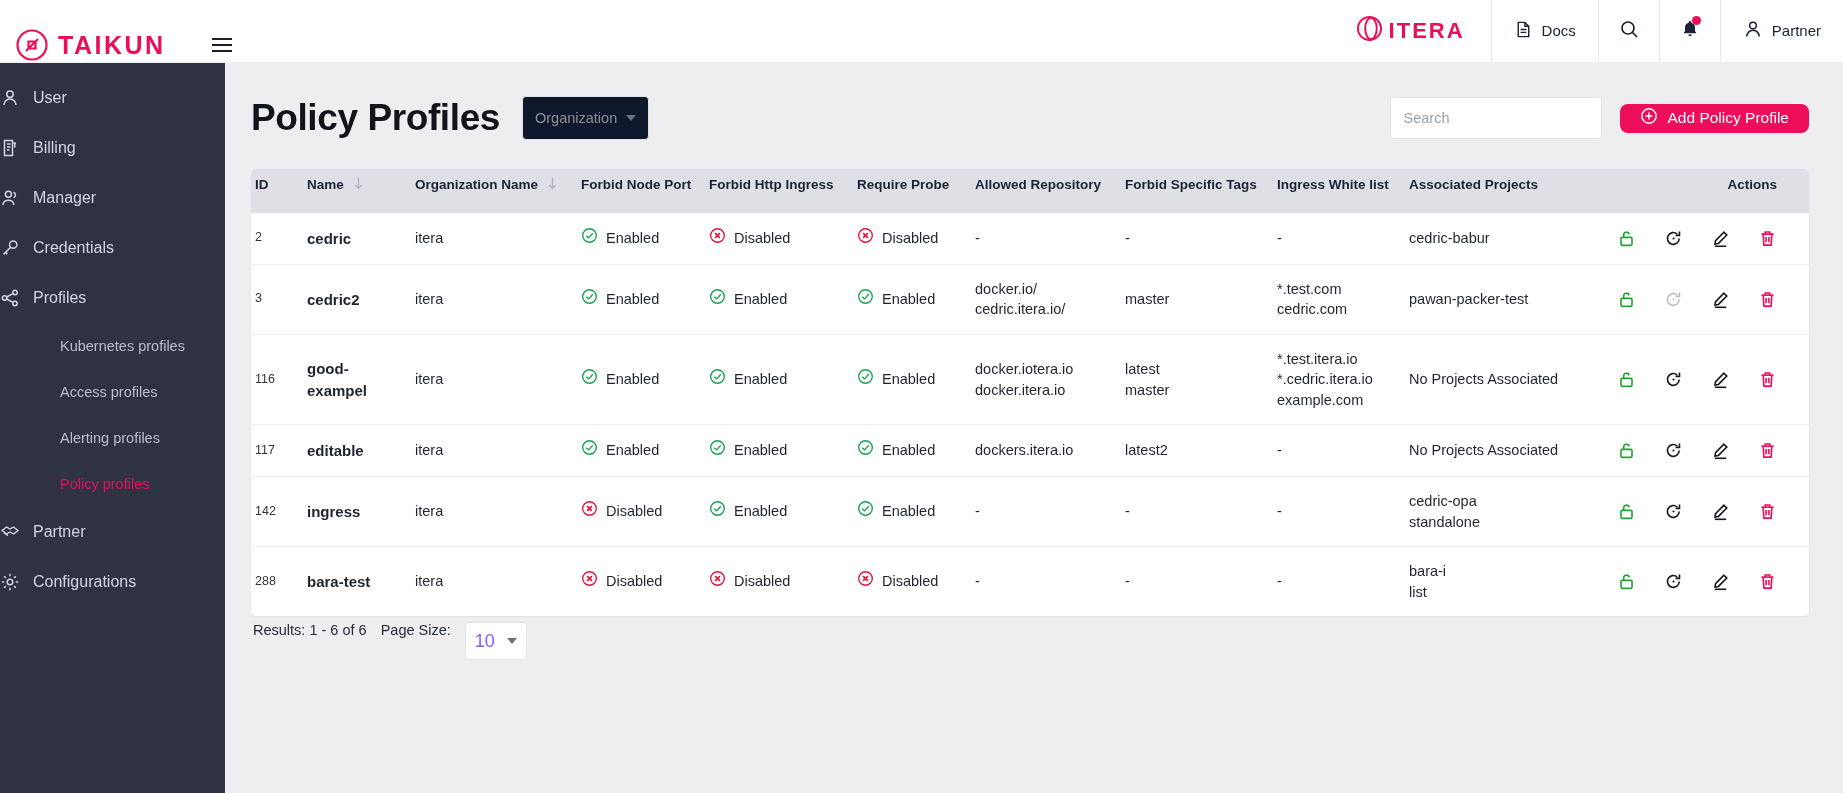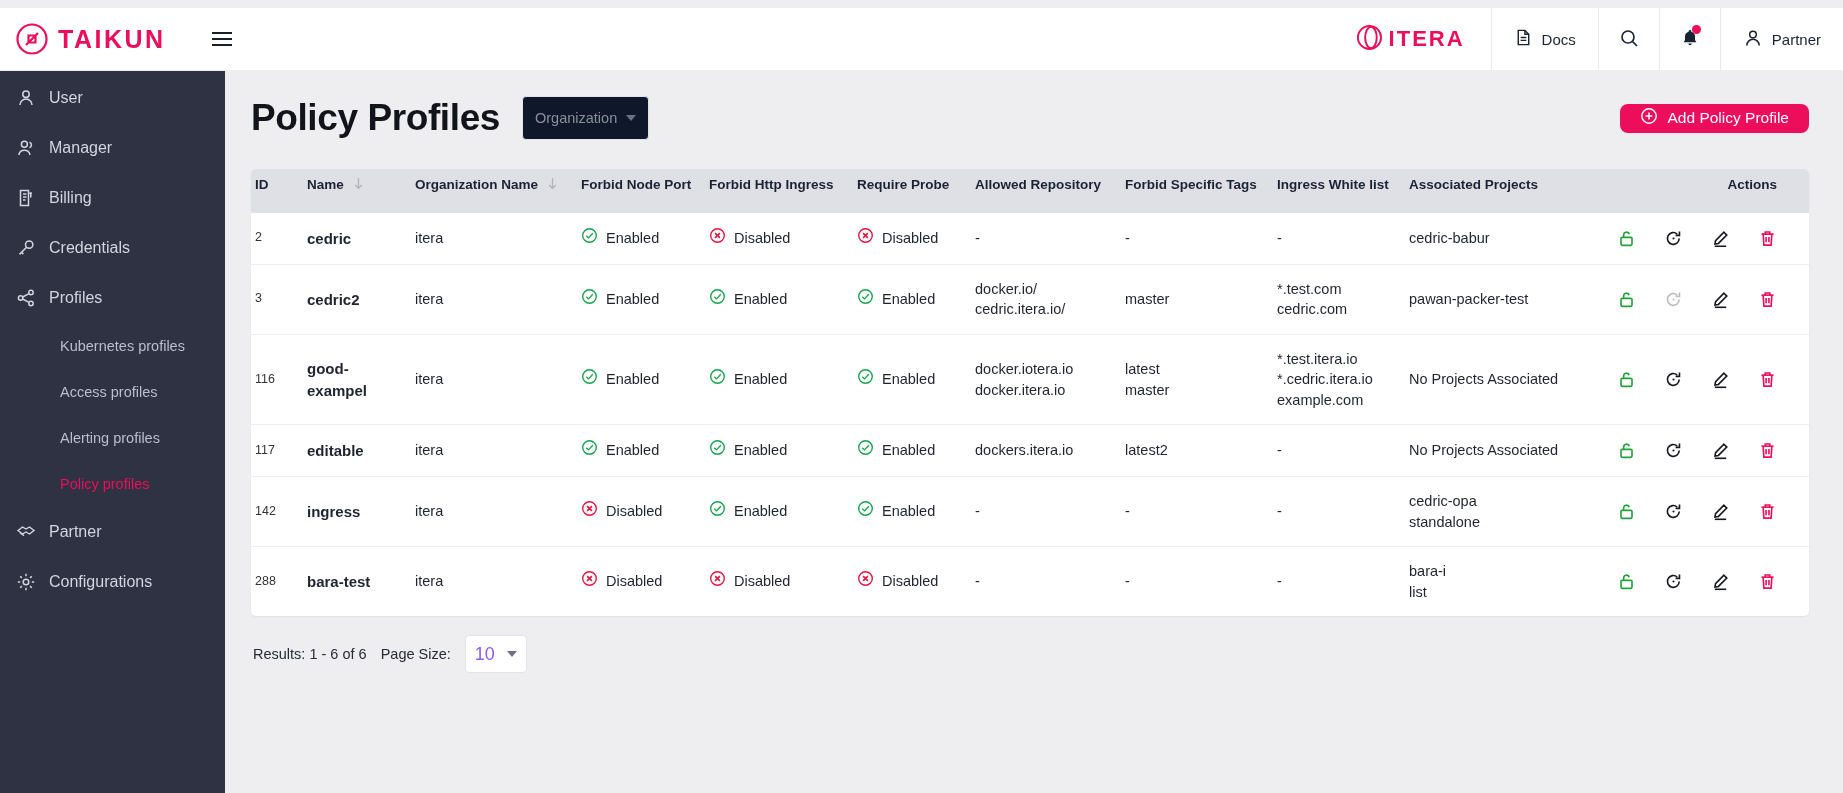--- a/index.html
+++ b/index.html
@@ -5,24 +5,24 @@
   * { box-sizing: border-box; margin: 0; padding: 0; }
   html, body {
     width: 1843px; height: 793px;
     font-family: "Liberation Sans", sans-serif;
     background: #eeeef1;
     overflow: hidden;
   }
 
   
   .topbar {
-    position: absolute; top: 8px; left: 0;
+    position: absolute; top: 0; left: 0;
     width: 1843px; height: 63px;
     background: #ffffff;
-    display: flex; align-items: center;
+    display: flex; align-items: flex-end;
     border-bottom: 1px solid #eceef0;
     z-index: 20;
   }
   .brand {
     display: flex; align-items: center; gap: 9px;
     margin-left: 15px; width: 180px;
   }
   .brand-mark { width: 34px; height: 34px; flex: none; }
   .brand-text {
     color: #ec0e5a; font-size: 25px; font-weight: 700;
@@ -60,21 +60,21 @@
   
   .sidebar {
     position: absolute; top: 63px; left: 0;
     width: 225px; height: 730px;
     background: #2e3243;
     padding-top: 10px;
     z-index: 10;
   }
   .nav-item {
     display: flex; align-items: center; gap: 13px;
-    height: 50px; padding-left: 16px;
+    height: 50px; 
     color: #d2d6e0; font-size: 16px; cursor: pointer;
   }
   .nav-item .ic { width: 20px; height: 20px; flex: none; display:block; }
   .sub-item {
     height: 46px; display: flex; align-items: center;
     padding-left: 60px;
     color: #b9bfcd; font-size: 14.5px; cursor: pointer;
   }
   .sub-item.active { color: #ec0e5a; }
 
@@ -146,21 +146,21 @@
   td.name { font-weight: 700; font-size: 15px; }
   .stat { display: flex; align-items: center; gap: 8px; white-space: nowrap; }
   .stat .lbl { font-size: 14.5px; color: #1f2430; }
   .actions { display: flex; align-items: center; justify-content: flex-end;
              gap: 28px; padding-right: 26px; }
   .act { cursor: pointer; width: 19px; height: 19px; display:block; }
   .act.dim { opacity: .28; }
 
   
   .tfoot {
-    display: flex; align-items: center; gap: 14px;
+    display: flex; gap: 14px;
     height: 64px; padding-left: 2px; margin-top: 6px;
   }
   .tfoot .lbl { font-size: 14.5px; color: #262b38; }
   .pagesize {
     width: 62px; height: 38px; background: #fff;
     border: 1px solid #e2e4e9; border-radius: 4px;
     display: flex; align-items: center; justify-content: space-between;
     padding: 0 9px; cursor: pointer;
   }
   .pagesize span { font-size: 18px; color: #8b5cf6; }
@@ -244,36 +244,36 @@
       <svg viewBox="0 0 20 20" width="20" height="20" fill="none" stroke="#d2d6e0" stroke-width="1.5">
         <circle cx="10" cy="6.2" r="3.2"></circle>
           <path d="M4 17a6 6 0 0 1 12 0"></path>
       </svg>
     </span>
     <span>User</span>
   </div>
   <div class="nav-item">
     <span class="ic">
       <svg viewBox="0 0 20 20" width="20" height="20" fill="none" stroke="#d2d6e0" stroke-width="1.5">
+        <path d="M4.5 2.5h8v15h-8z"></path>
+          <path d="M7 6h3.5M7 9h3.5M7 12h2.5"></path>
+        <path d="M14.8 4.3v5.2M13.3 5.3h2.6"></path>
+      </svg>
+    </span>
+    <span>Billing</span>
+  </div>
+  <div class="nav-item">
+    <span class="ic">
+      <svg viewBox="0 0 20 20" width="20" height="20" fill="none" stroke="#d2d6e0" stroke-width="1.5">
         <circle cx="8.4" cy="6.2" r="3"></circle>
           <path d="M2.8 17a5.7 5.7 0 0 1 11.2 0"></path>
         <path d="M13.5 4.2a3 3 0 0 1 0 5.6"></path>
       </svg>
     </span>
     <span>Manager</span>
-  </div>
-  <div class="nav-item">
-    <span class="ic">
-      <svg viewBox="0 0 20 20" width="20" height="20" fill="none" stroke="#d2d6e0" stroke-width="1.5">
-        <path d="M4.5 2.5h8v15h-8z"></path>
-          <path d="M7 6h3.5M7 9h3.5M7 12h2.5"></path>
-        <path d="M14.8 4.3v5.2M13.3 5.3h2.6"></path>
-      </svg>
-    </span>
-    <span>Billing</span>
   </div>
   <div class="nav-item">
     <span class="ic">
       <svg viewBox="0 0 20 20" width="20" height="20" fill="none" stroke="#d2d6e0" stroke-width="1.5">
         <circle cx="13.2" cy="6.6" r="3.7"></circle>
           <path d="M10.6 9.3 L3.5 16.4M5.6 14.3l1.8 1.8"></path>
       </svg>
     </span>
     <span>Credentials</span>
   </div>
@@ -323,20 +323,23 @@
 </div>
 
 <div class="main">
   <div class="page-head">
     <div class="page-title">Policy Profiles</div>
     <div class="org-select">
       <span>Organization</span>
       <span class="caret"></span>
     </div>
     <div class="head-spacer"></div>
+    <div class="search-box">
+      <input type="text" placeholder="Search" style="">
+    </div>
     <button class="add-btn">
       <span>
         <svg viewBox="0 0 20 20" width="18" height="18" fill="none" stroke="#fff" stroke-width="1.6">
           <circle cx="10" cy="10" r="8"></circle>
             <path d="M10 6.2v7.6M6.2 10h7.6"></path>
         </svg>
       </span>
       <span>Add Policy Profile</span>
     </button>
   </div>

